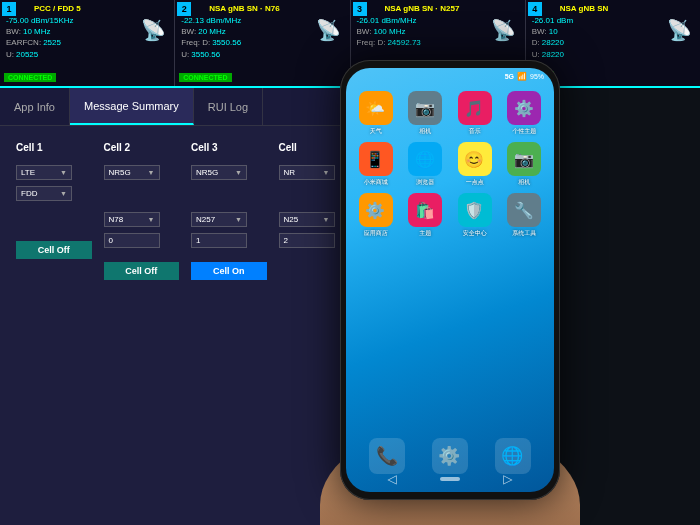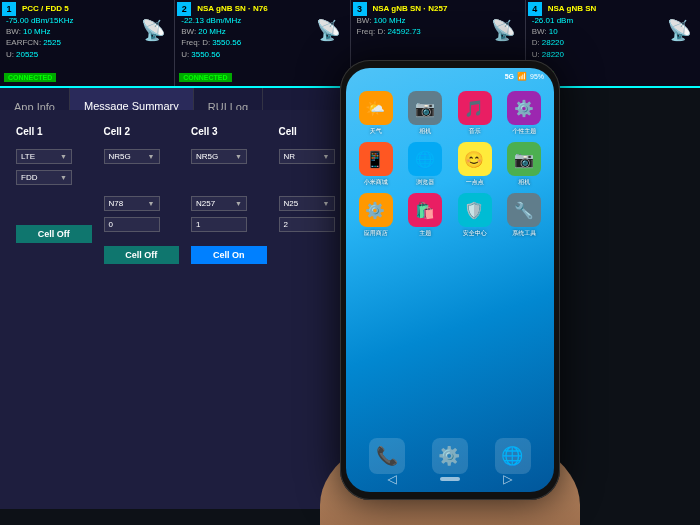--- a/index.html
+++ b/index.html
@@ -55,21 +55,21 @@
       font-size: 9px;
       display: flex;
       align-items: center;
       justify-content: center;
     }
 
     .panel-header {
       color: #ffff00;
       font-size: 8px;
       font-weight: bold;
-      margin-left: 16px;
+      margin-left: 28px;
       margin-bottom: 2px;
     }
 
     .panel-value {
       color: #00ffff;
       font-size: 8px;
       line-height: 1.4;
     }
 
     .panel-value span.label {
@@ -122,21 +122,21 @@
 
     .tab.active {
       background: #2a2a5a;
       color: #fff;
       border-bottom: 2px solid #00ffff;
     }
 
     
     .main-content {
       position: absolute;
-      top: 110px;
+      top: 126px;
       left: 0;
       width: 370px;
       height: 399px;
       background: #1e1e3e;
       padding: 16px;
     }
 
     .cell-grid {
       display: grid;
       grid-template-columns: repeat(4, 1fr);
@@ -379,20 +379,21 @@
       <div><span class="label">U:</span><span>3550.56</span></div>
     </div>
     <div class="antenna-icon">📡</div>
     <div class="connected-badge sig-connected">CONNECTED</div>
   </div>
 
   <div class="panel">
     <div class="panel-number">3</div>
     <div class="panel-header">NSA gNB SN · N257</div>
     <div class="panel-value">
+      <div>-26.01 dBm/MHz</div>
       <div><span class="label">BW:</span><span>100 MHz</span></div>
       <div><span class="label">Freq: D:</span><span>24592.73</span></div>
     </div>
     <div class="antenna-icon">📡</div>
     <div class="connected-badge sig-off">OFF</div>
   </div>
 
   <div class="panel">
     <div class="panel-number">4</div>
     <div class="panel-header">NSA gNB SN</div>

